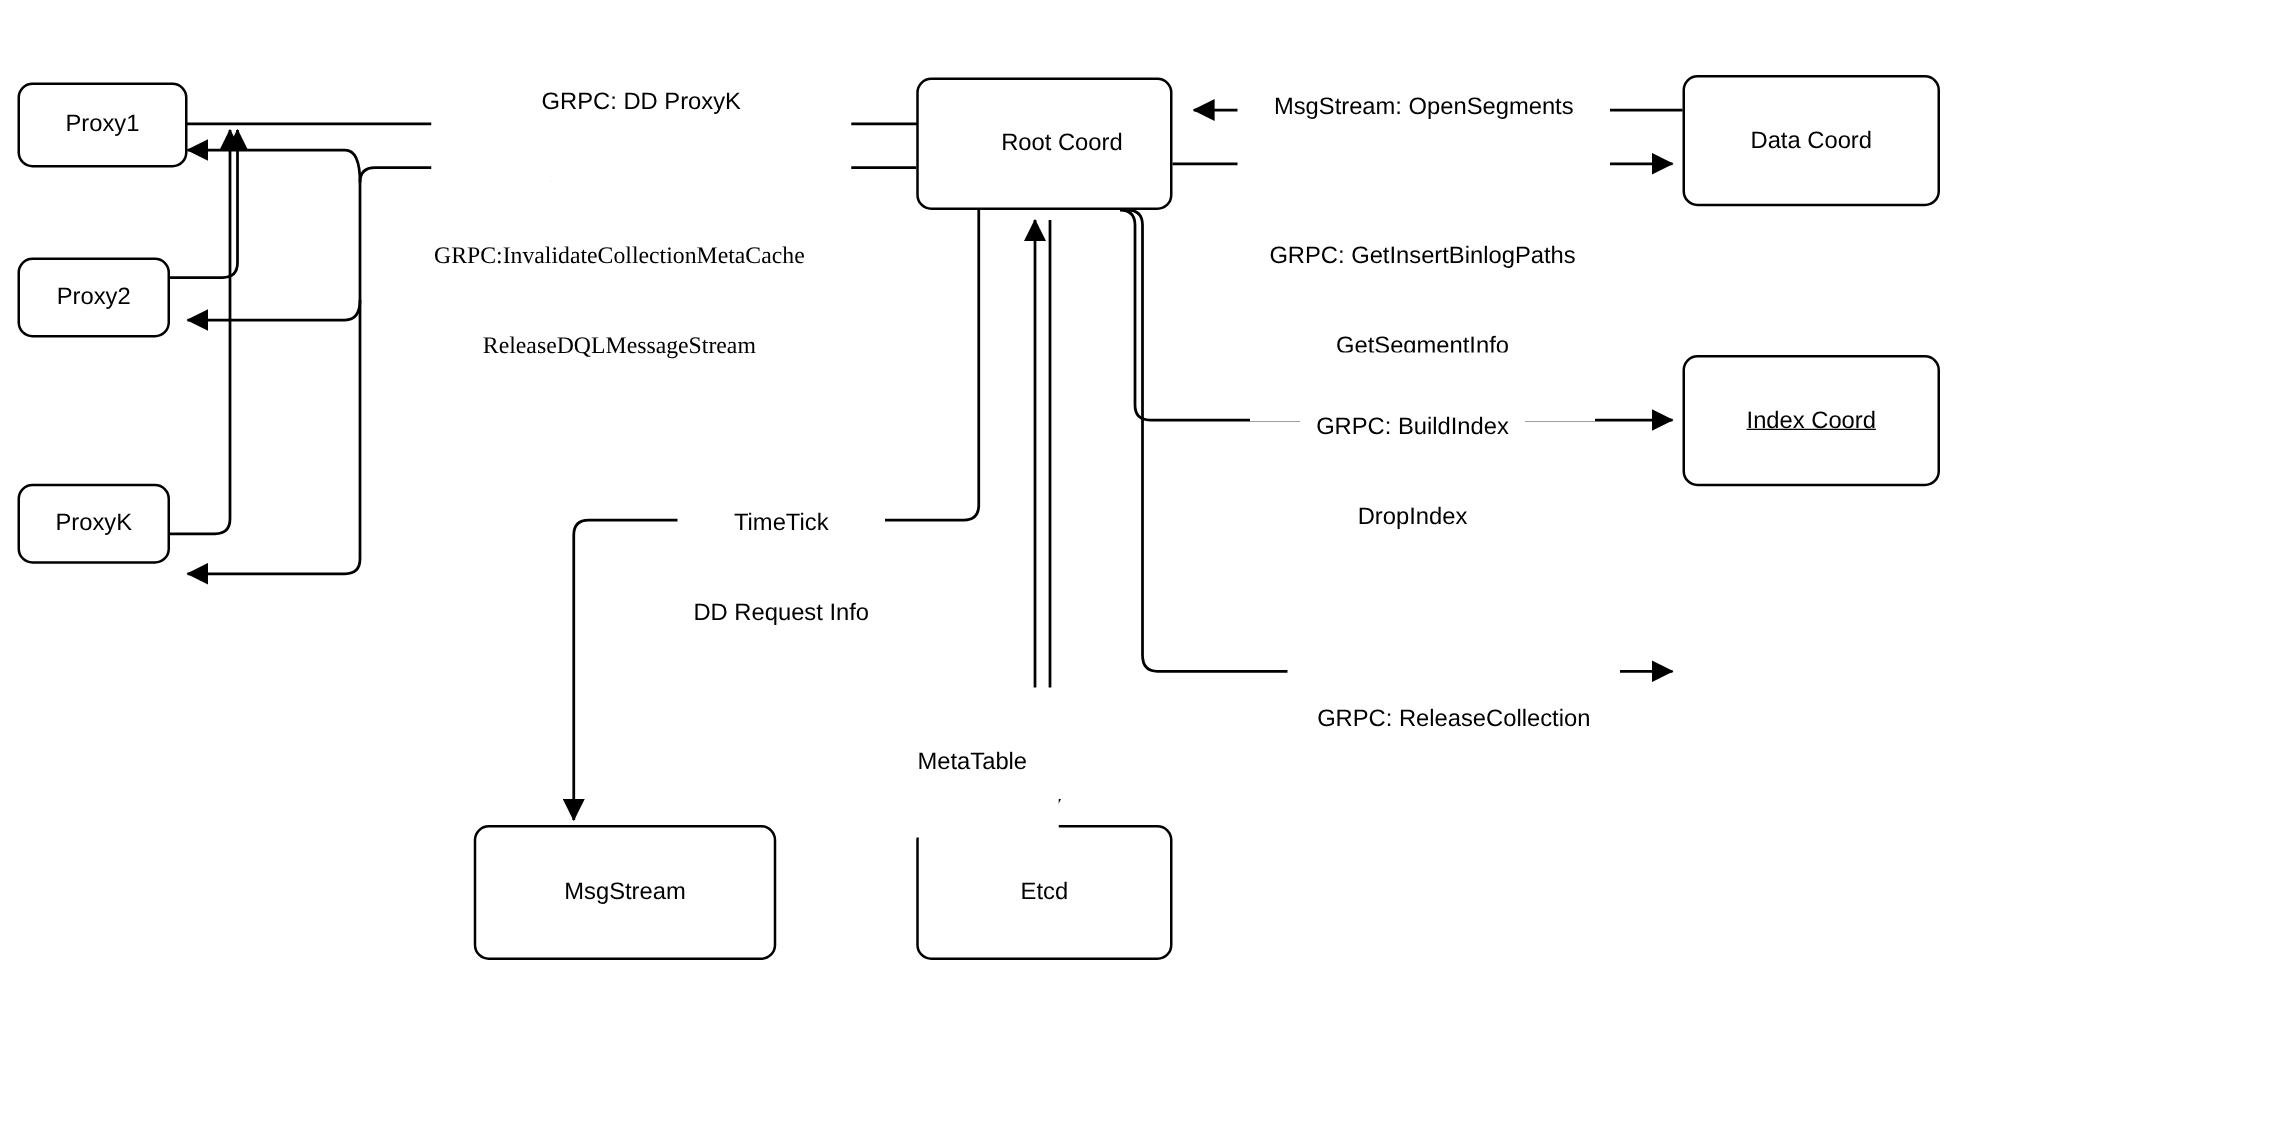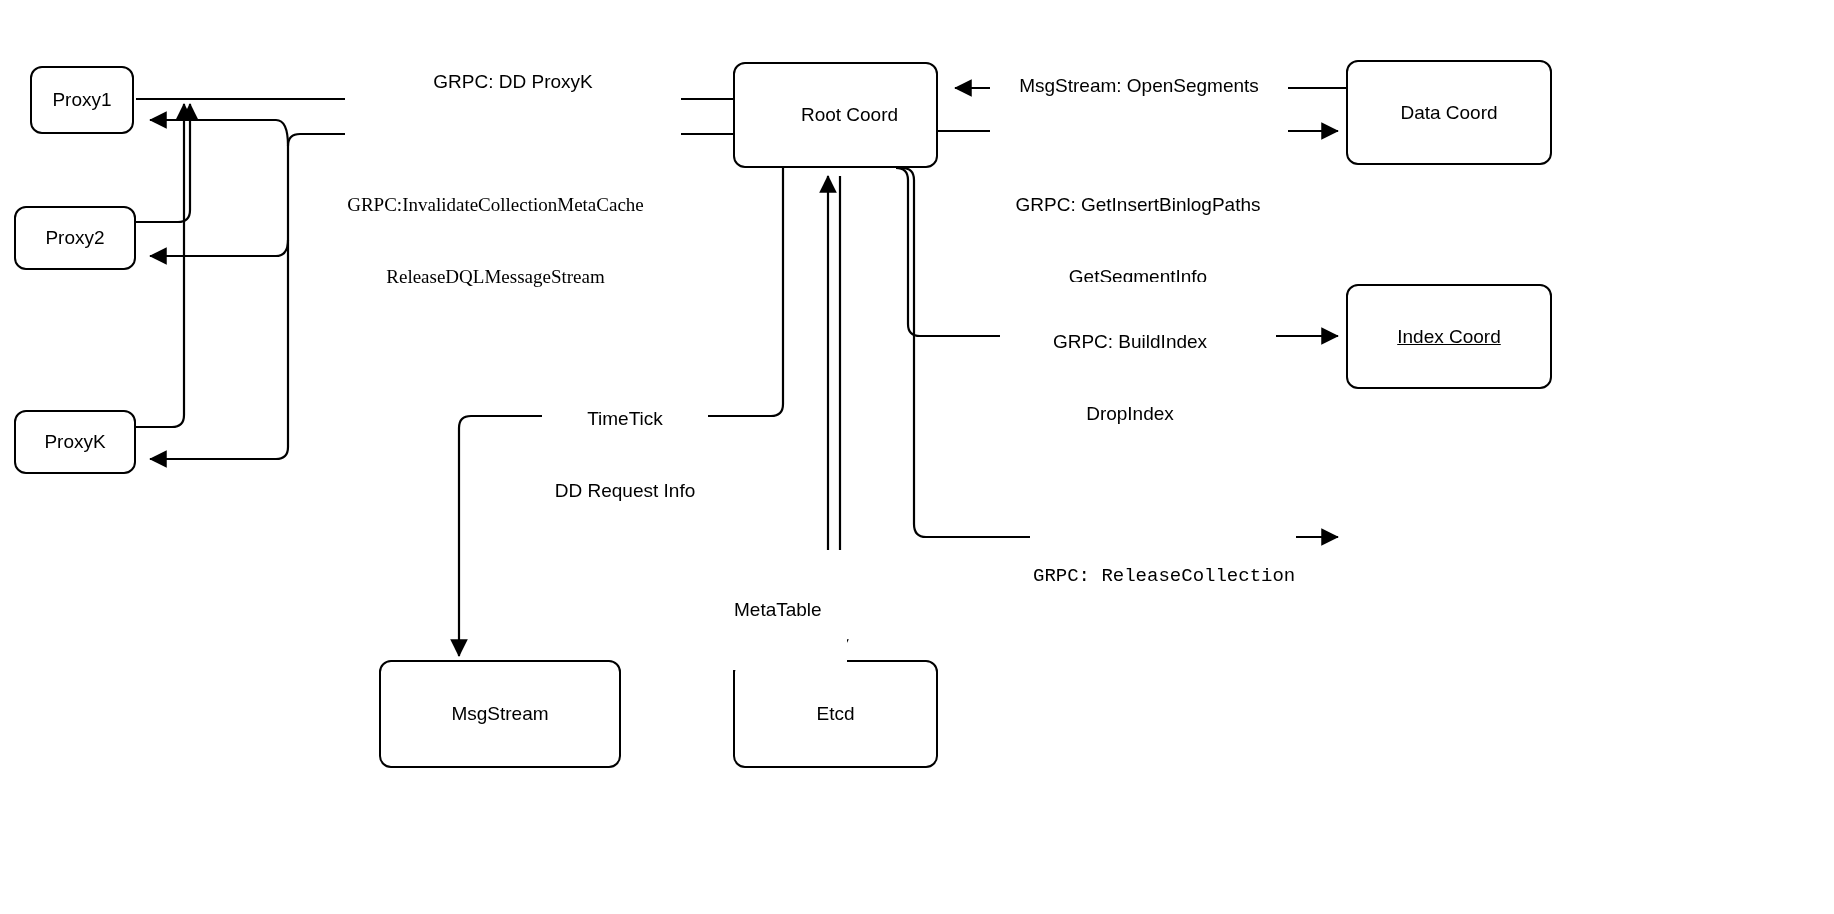--- a/index.html
+++ b/index.html
@@ -82,29 +82,29 @@
       <path d="M 902 168 Q 914 168 914 180 L 914 524 Q 914 537 926 537 L 1338 537" marker-end="url(#arrow)"></path>
 
       <path d="M 783 168 L 783 404 Q 783 416 771 416 L 471 416 Q 459 416 459 428 L 459 656" marker-end="url(#arrow)"></path>
 
       <path d="M 828 660 L 828 176" marker-end="url(#arrow)"></path>
       <path d="M 840 176 L 840 656" marker-end="url(#arrow)"></path>
 
     </g>
   </svg>
 
-  <div class="node" style="left:30px; top:66px; width:104px; height:68px;">
+  <div class="node" style="left:14px; top:66px; width:136px; height:68px;">
     <span>Proxy1</span>
   </div>
 
   <div class="node" style="left:14px; top:206px; width:122px; height:64px;">
     <span>Proxy2</span>
   </div>
 
-  <div class="node" style="left:14px; top:410px; width:122px; height:64px;">
+  <div class="node" style="left:14px; top:387px; width:122px; height:64px;">
     <span>ProxyK</span>
   </div>
 
   <div class="node" style="left:733px; top:62px; width:205px; height:106px;padding-left:28px;">
     <span>Root Coord</span>
   </div>
 
   <div class="node" style="left:1346px; top:60px; width:206px; height:105px;">
     <span>Data Coord</span>
   </div>
@@ -141,21 +141,21 @@
   <div class="edge-label lbl-center" style="left:1000px; top:145px; width:270px;">
     <div>GRPC: GetInsertBinlogPaths</div>
     <div>GetSegmentInfo</div>
   </div>
 
   <div class="edge-label lbl-center" style="left:1040px; top:282px; width:174px;">
     <div>GRPC: BuildIndex</div>
     <div>DropIndex</div>
   </div>
 
-  <div class="edge-label lbl-center" style="left:1030px; top:516px; width:260px;font-family:Liberation Mono, monospace;">
+  <div class="edge-label lbl-center" style="left:1030px; top:516px; width:260px;">
     <div>GRPC: ReleaseCollection</div>
   </div>
 
   <div class="edge-label lbl-center" style="left:542px; top:359px; width:160px;">
     <div>TimeTick</div>
     <div>DD Request Info</div>
   </div>
 
   <div class="edge-label lbl-left" style="left:731px; top:550px; width:110px;">
     <div>MetaTable</div>

